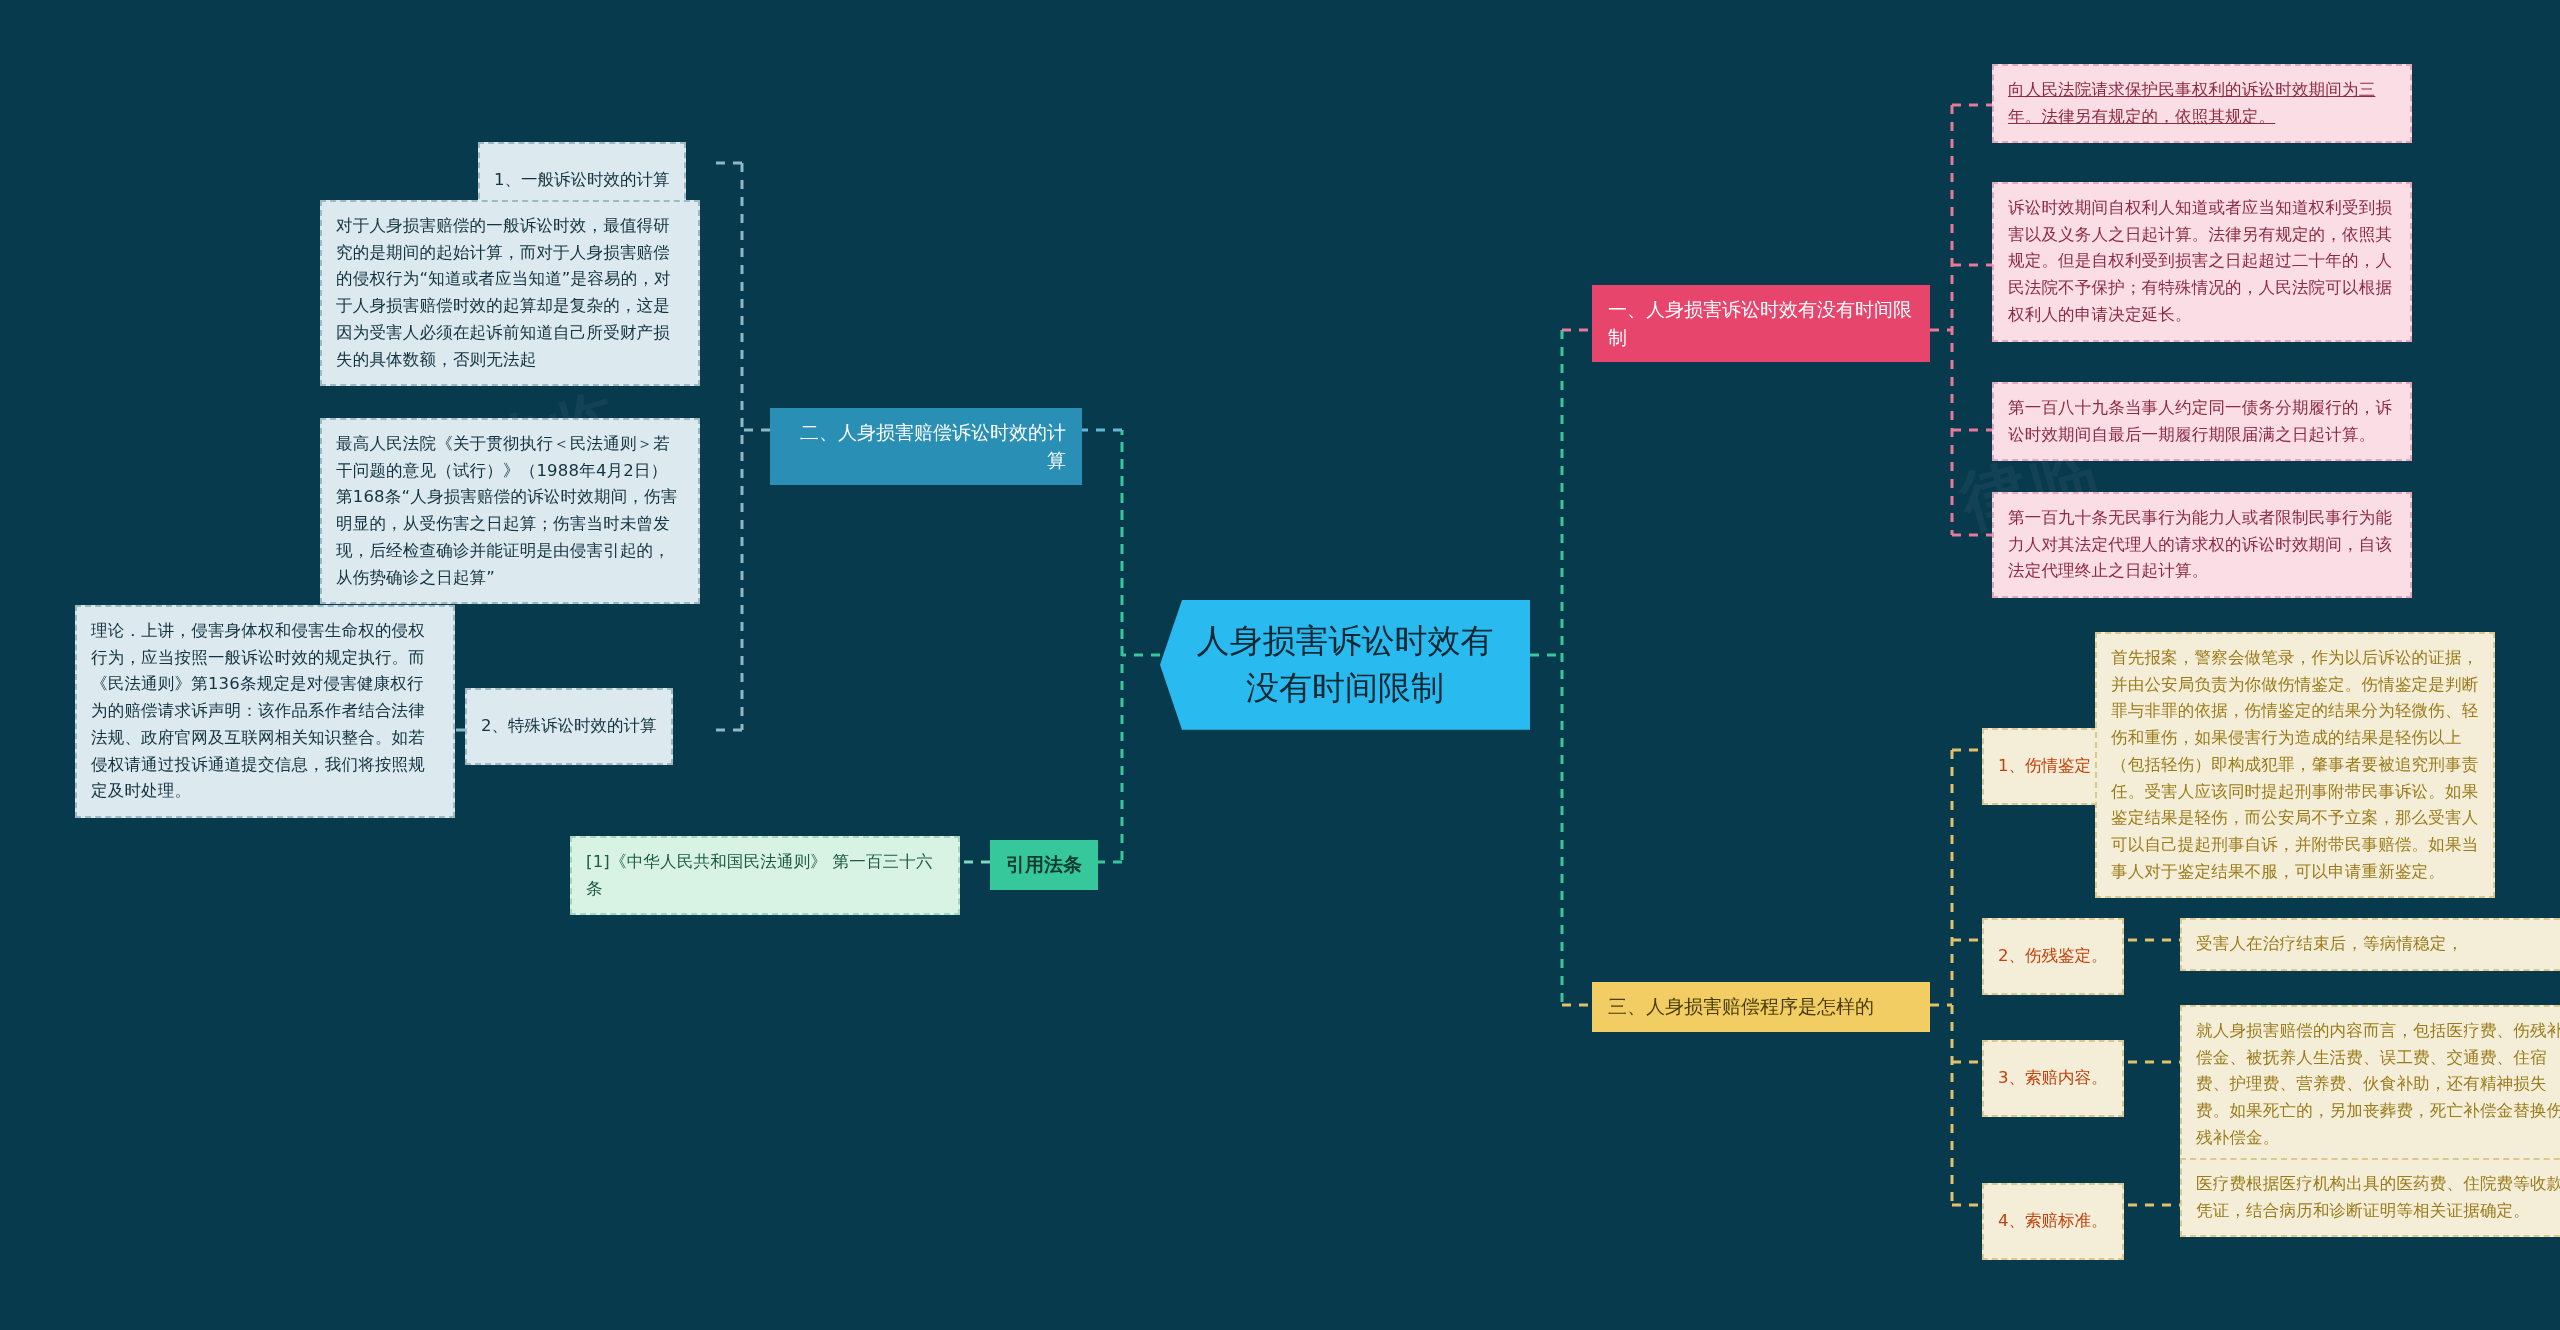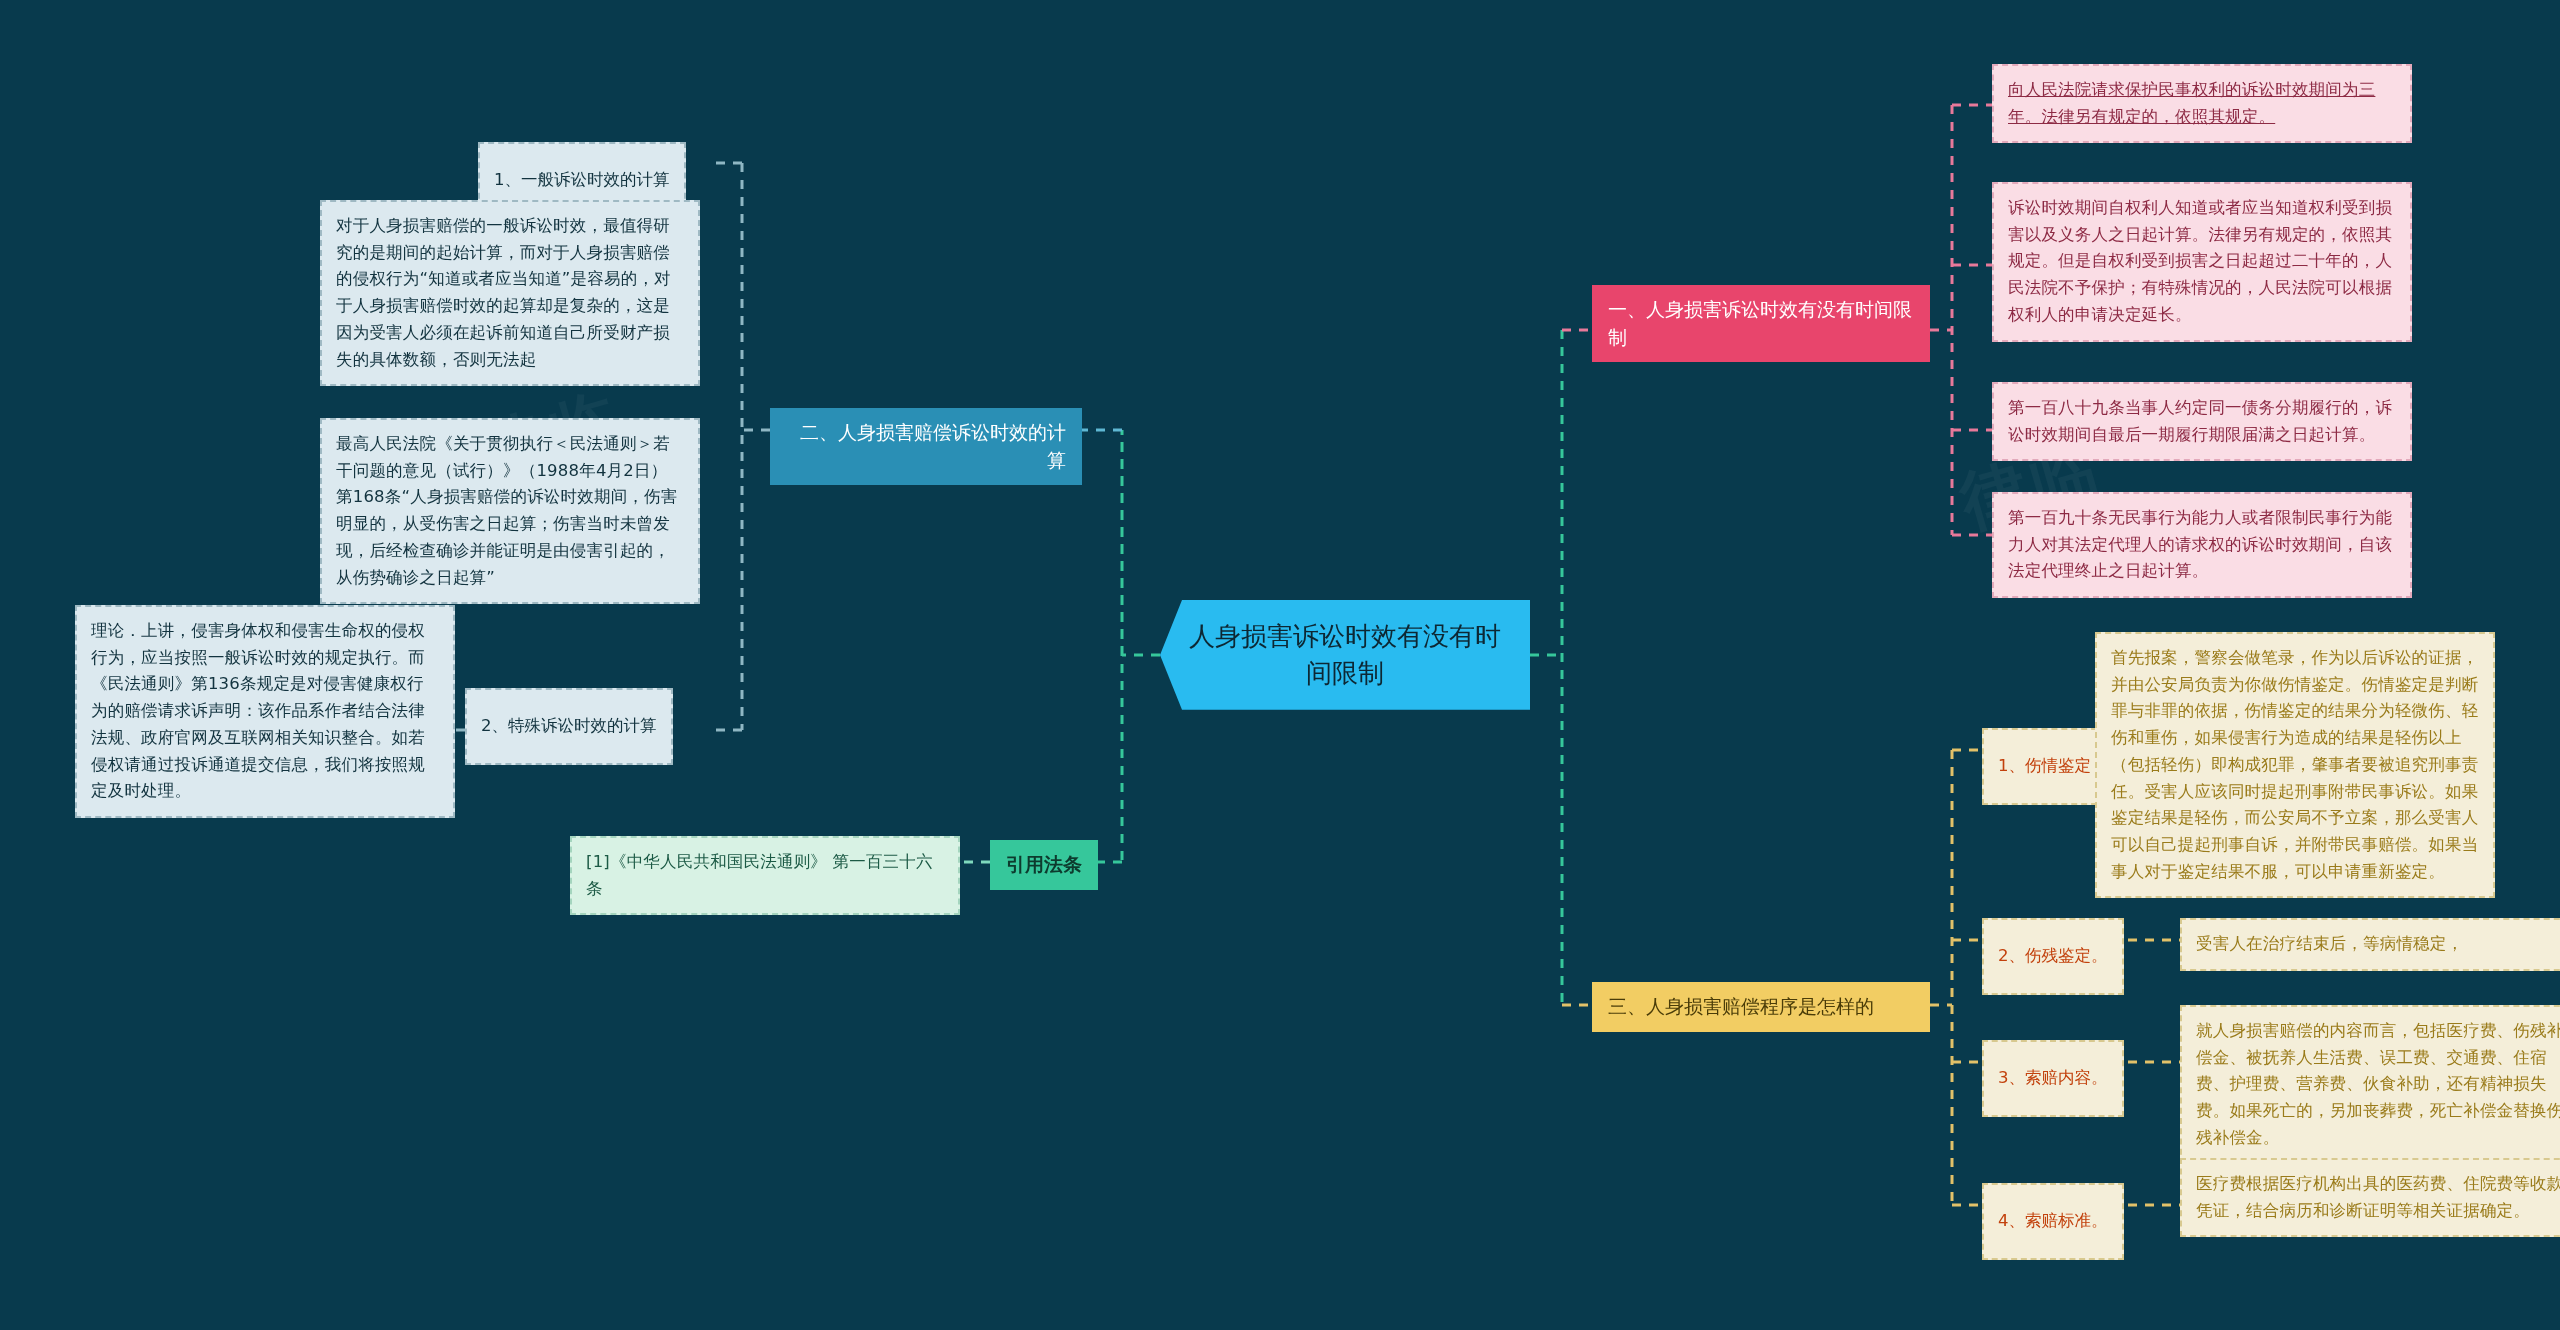--- a/index.html
+++ b/index.html
@@ -11,21 +11,21 @@
     position:relative;
   }
   #canvas{position:absolute;inset:0;}
   svg.links{position:absolute;left:0;top:0;width:2560px;height:1330px;pointer-events:none;}
 
   .node{position:absolute;box-sizing:border-box;}
 
   
   .root{
     background:#29bbf0;color:#0d2733;
-    font-size:26px;line-height:1.42;
+    font-size:33px;line-height:1.42;
     text-align:center;
     padding:18px 26px;
     clip-path:polygon(22px 0,100% 0,100% 100%,22px 100%,0 50%);
   }
 
   
   .card{
     font-size:16.5px;line-height:1.62;
     padding:11px 14px;
     border:2px dashed rgba(0,0,0,.30);

